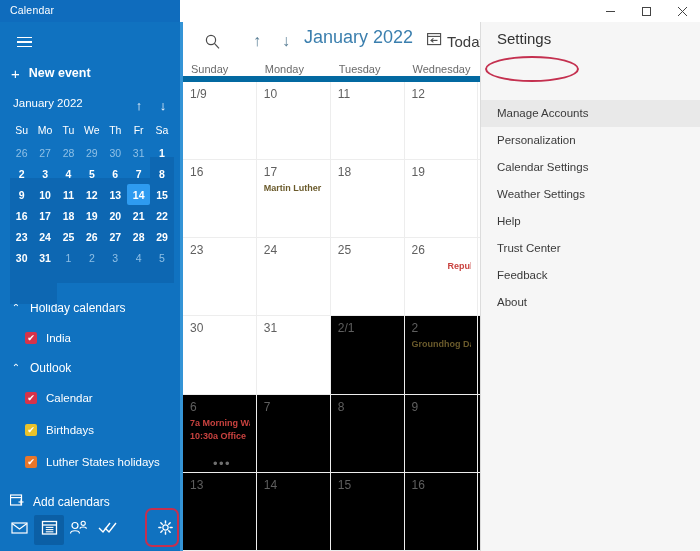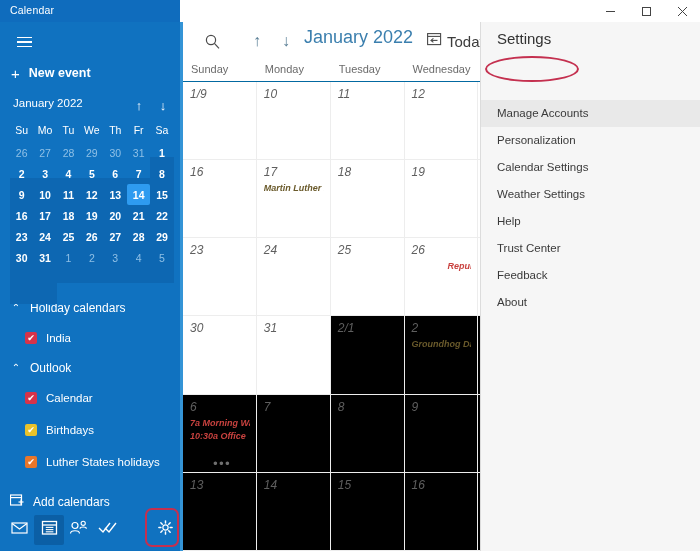--- a/index.html
+++ b/index.html
@@ -175,31 +175,30 @@
   }
   .tb-today {
     position: absolute; left: 247px; top: 10px;
     display: flex; align-items: center; gap: 5px; cursor: pointer;
   }
   .tb-today-label { font-size: 15px; color: #3d3d3d; }
 
   .dow-row {
     position: absolute; left: 3px; top: 37px; width: 517px; height: 23px;
     display: grid; grid-template-columns: repeat(7, 1fr);
-    border-bottom: 1px solid #0369a1;
+    border-bottom: 6px solid #0369a1;
   }
   .dow-cell {
     padding-left: 8px; font-size: 11px; color: #6b6b6b; line-height: 21px;
   }
 
   .grid {
     position: absolute; left: 3px; top: 60px; width: 517px; height: 469px;
     display: grid; grid-template-columns: repeat(7, 1fr);
     grid-template-rows: repeat(6, 1fr);
-    font-style: italic;
   }
   .cell {
     border-right: 1px solid #ededed; border-bottom: 1px solid #ededed;
     padding: 5px 6px 0 7px; position: relative; overflow: hidden;
     background: #ffffff; cursor: pointer;
   }
   .cell.othermonth { background: #000000; }
   .cell .dnum { font-size: 12px; color: #5f5f5f; display: block; margin-bottom: 3px; }
   .ev {
     font-size: 9px; font-weight: bold; line-height: 13px;

